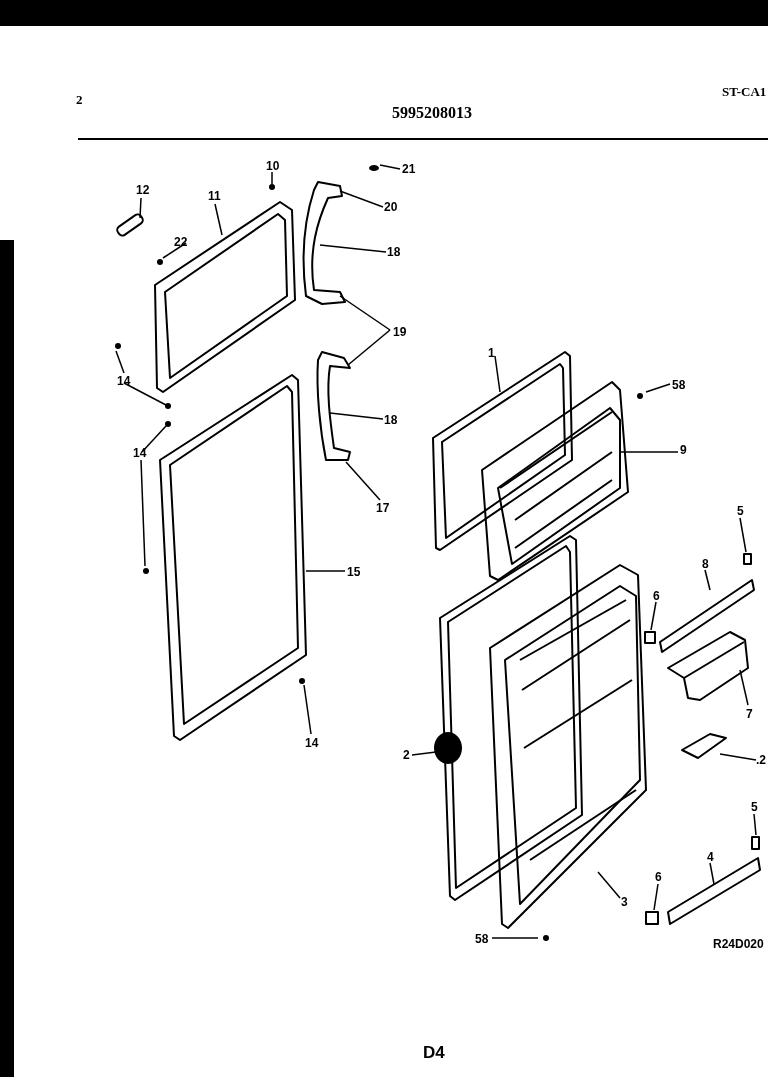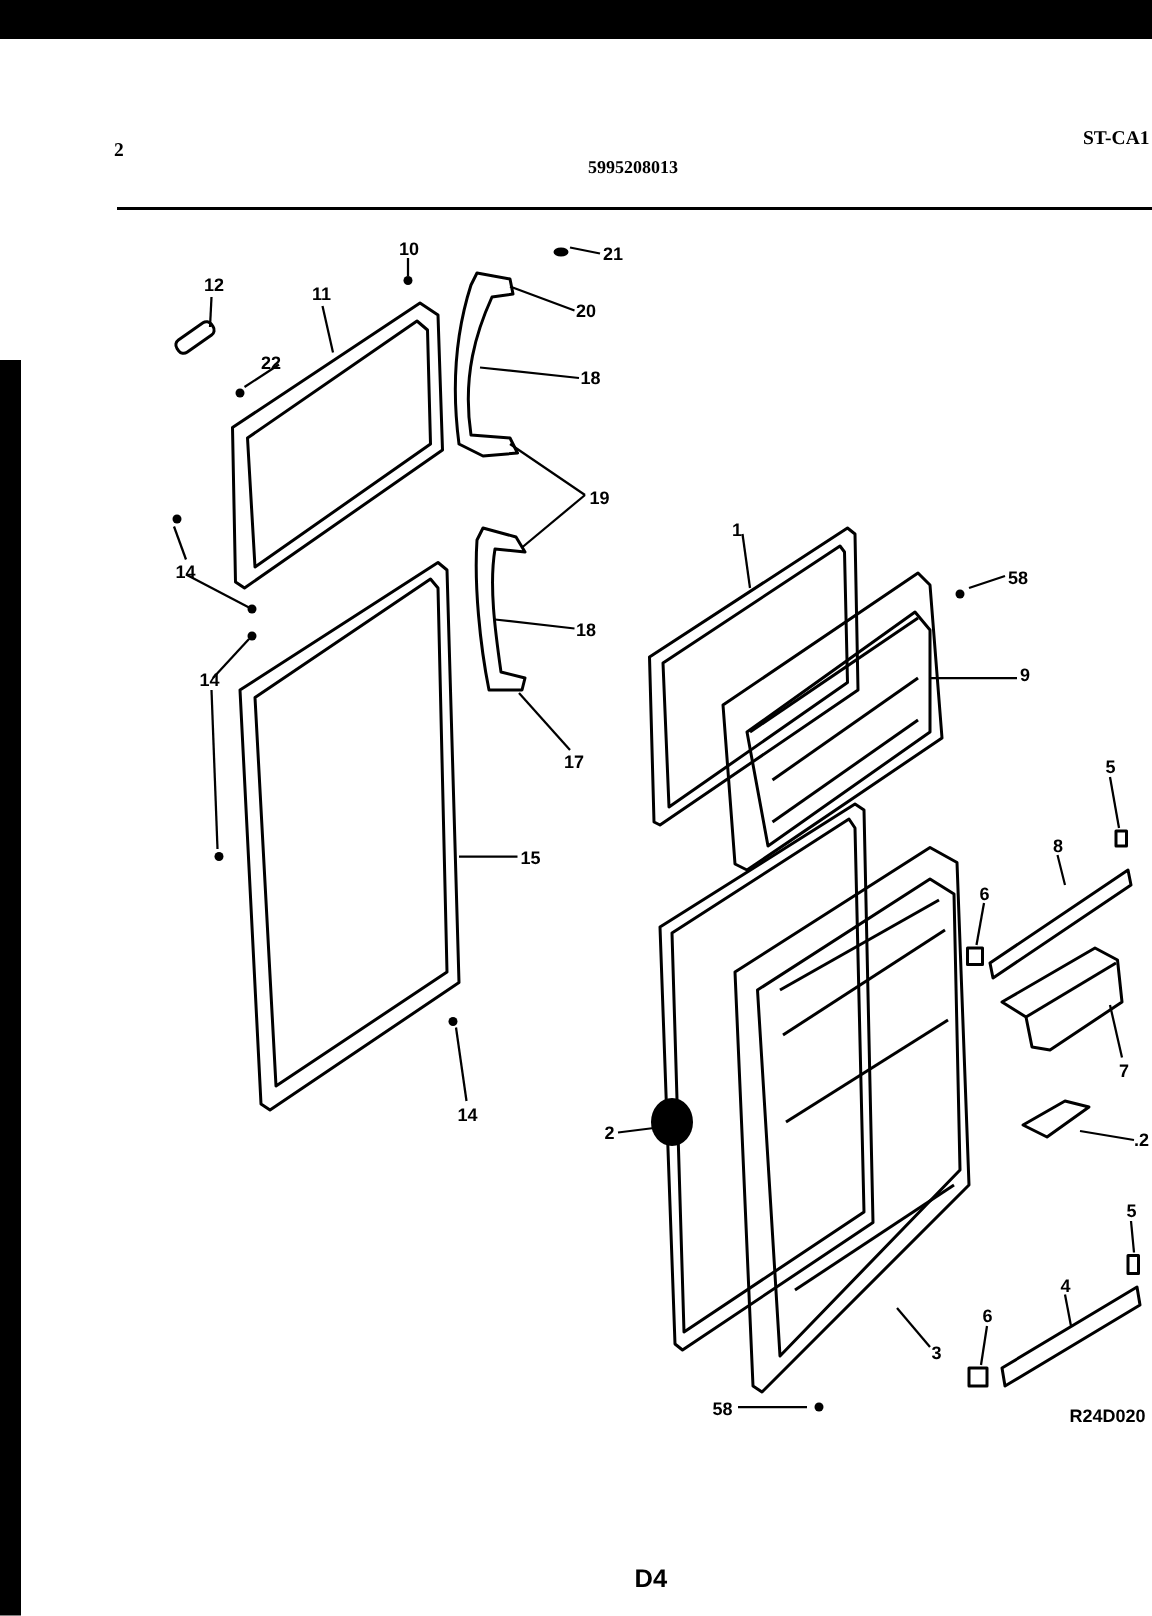--- a/index.html
+++ b/index.html
@@ -1,21 +1,21 @@
 <!DOCTYPE html>
 <html><head>
 <meta charset="utf-8">
 <style>
   html, body { margin: 0; padding: 0; background: #ffffff; }
   body { width: 768px; height: 1077px; position: relative; overflow: hidden; font-family: "Liberation Sans", sans-serif; color: #000; }
   .topbar { position: absolute; left: 0; top: 0; width: 768px; height: 26px; background: #000; }
   .leftbar { position: absolute; left: 0; top: 240px; width: 14px; height: 837px; background: #000; }
   .hdr { position: absolute; font-family: "Liberation Serif", serif; font-weight: bold; font-size: 13px; }
   .pg { left: 76px; top: 92px; }
-  .partno { left: 392px; top: 104px; font-size: 12px; }
+  .partno { left: 392px; top: 104px; font-size: 16px; }
   .model { left: 722px; top: 84px; text-align: center; }
   .rule { position: absolute; left: 78px; top: 138px; width: 690px; height: 2px; background: #000; }
   svg.diagram { position: absolute; left: 0; top: 0; }
   .lbl { font-family: "Liberation Sans", sans-serif; font-weight: bold; font-size: 12px; fill: #000; }
   .footer { position: absolute; left: 423px; top: 1043px; font-weight: bold; font-size: 17px; }
   .ref { position: absolute; left: 713px; top: 937px; font-weight: bold; font-size: 12px; text-align: right; }
 </style>
 </head>
 <body>
 

